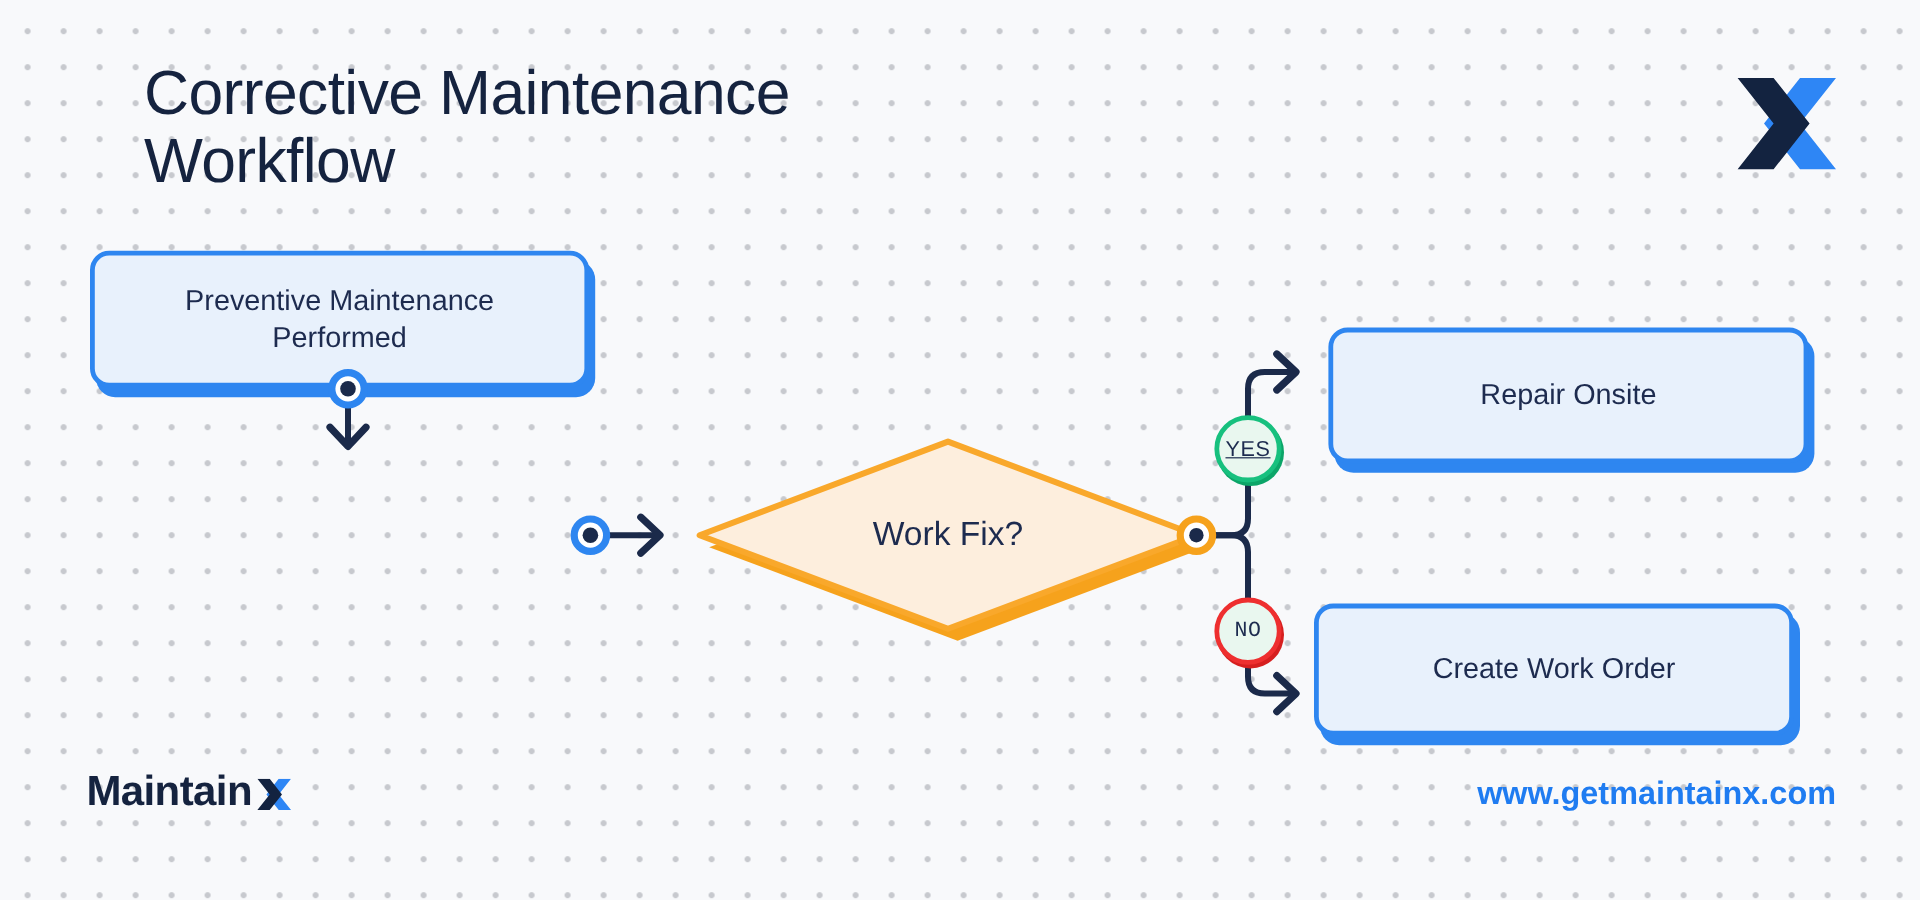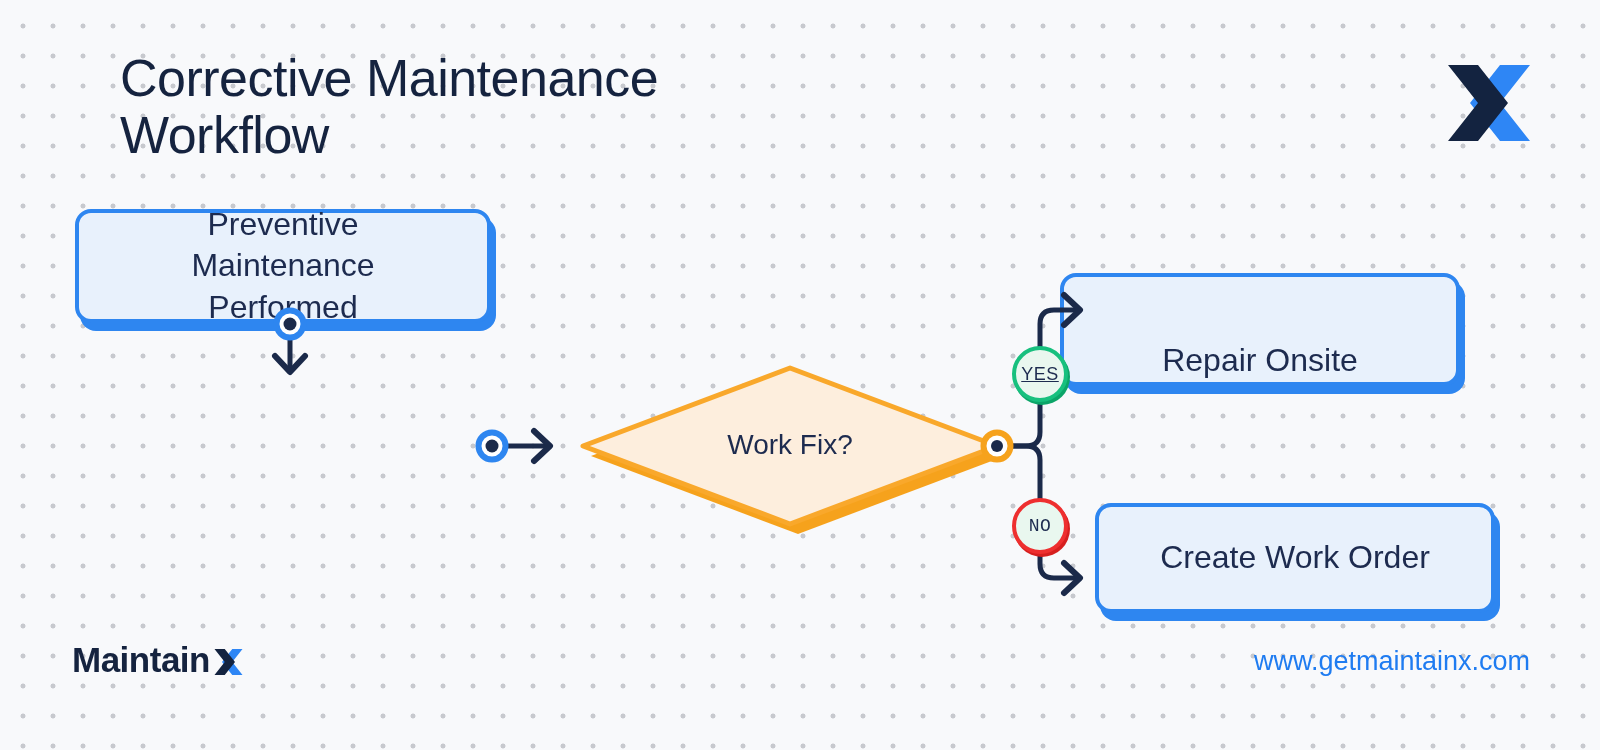--- a/index.html
+++ b/index.html
@@ -20,26 +20,26 @@
     position:absolute;left:72px;top:50px;
     font-size:52px;font-weight:400;color:#15233f;
     line-height:1.1;letter-spacing:-0.5px;margin-left:48px;
   }
   .logo{position:absolute;left:1444px;top:64px;width:90px;height:78px;}
   .box{
     position:absolute;box-sizing:border-box;
     background:#e8f1fc;border:4px solid #2e86f0;border-radius:16px;
     box-shadow:5px 8px 0 #2e86f0;
     display:flex;align-items:center;justify-content:center;text-align:center;
-    font-size:32px;color:#1d2b4f;line-height:1.3;
+    font-size:24px;color:#1d2b4f;line-height:1.3;
     padding:0 44px;z-index:1;
   }
   #box-preventive{left:75px;top:209px;width:416px;height:114px;}
   #box-issue{left:75px;top:390px;width:416px;height:112px;}
-  #box-repair{left:1060px;top:273px;width:400px;height:113px;align-items:flex-end;}
+  #box-repair{left:1107px;top:273px;width:400px;height:113px;}
   #box-workorder{left:1095px;top:503px;width:400px;height:110px;}
   .connector-layer{position:absolute;left:0;top:0;z-index:2;pointer-events:none;}
   .decision-label{
     position:absolute;left:690px;top:429px;width:200px;text-align:center;
     font-size:28px;color:#1d2b4f;z-index:3;
   }
   .badge{
     position:absolute;width:56px;height:56px;border-radius:50%;
     box-sizing:border-box;background:#e9f7ef;
     display:flex;align-items:center;justify-content:center;
@@ -47,21 +47,21 @@
   }
   #badge-yes{left:1012px;top:346px;border:4px solid #17c07e;box-shadow:2px 3px 0 #0ca568;text-decoration:underline;}
   #badge-no{left:1012px;top:498px;border:4px solid #ee2f2f;box-shadow:2px 3px 0 #d61f1f;font-family:Liberation Mono, monospace;}
   .brand{
     position:absolute;left:72px;top:640px;display:flex;align-items:center;
     font-size:35px;font-weight:800;color:#15233f;letter-spacing:-0.5px;z-index:3;
   }
   .brand svg{margin-left:3px;margin-top:4px;}
   .footer-url{
     position:absolute;right:70px;top:646px;
-    font-size:27px;font-weight:400;color:#1f7cf1;z-index:3;
+    font-size:27px;font-weight:700;color:#1f7cf1;z-index:3;
   }
 </style>
 </head>
 <body>
 
 <div class="canvas">
 
   <div class="title">
     <div>Corrective Maintenance</div>
     <div>Workflow</div>

